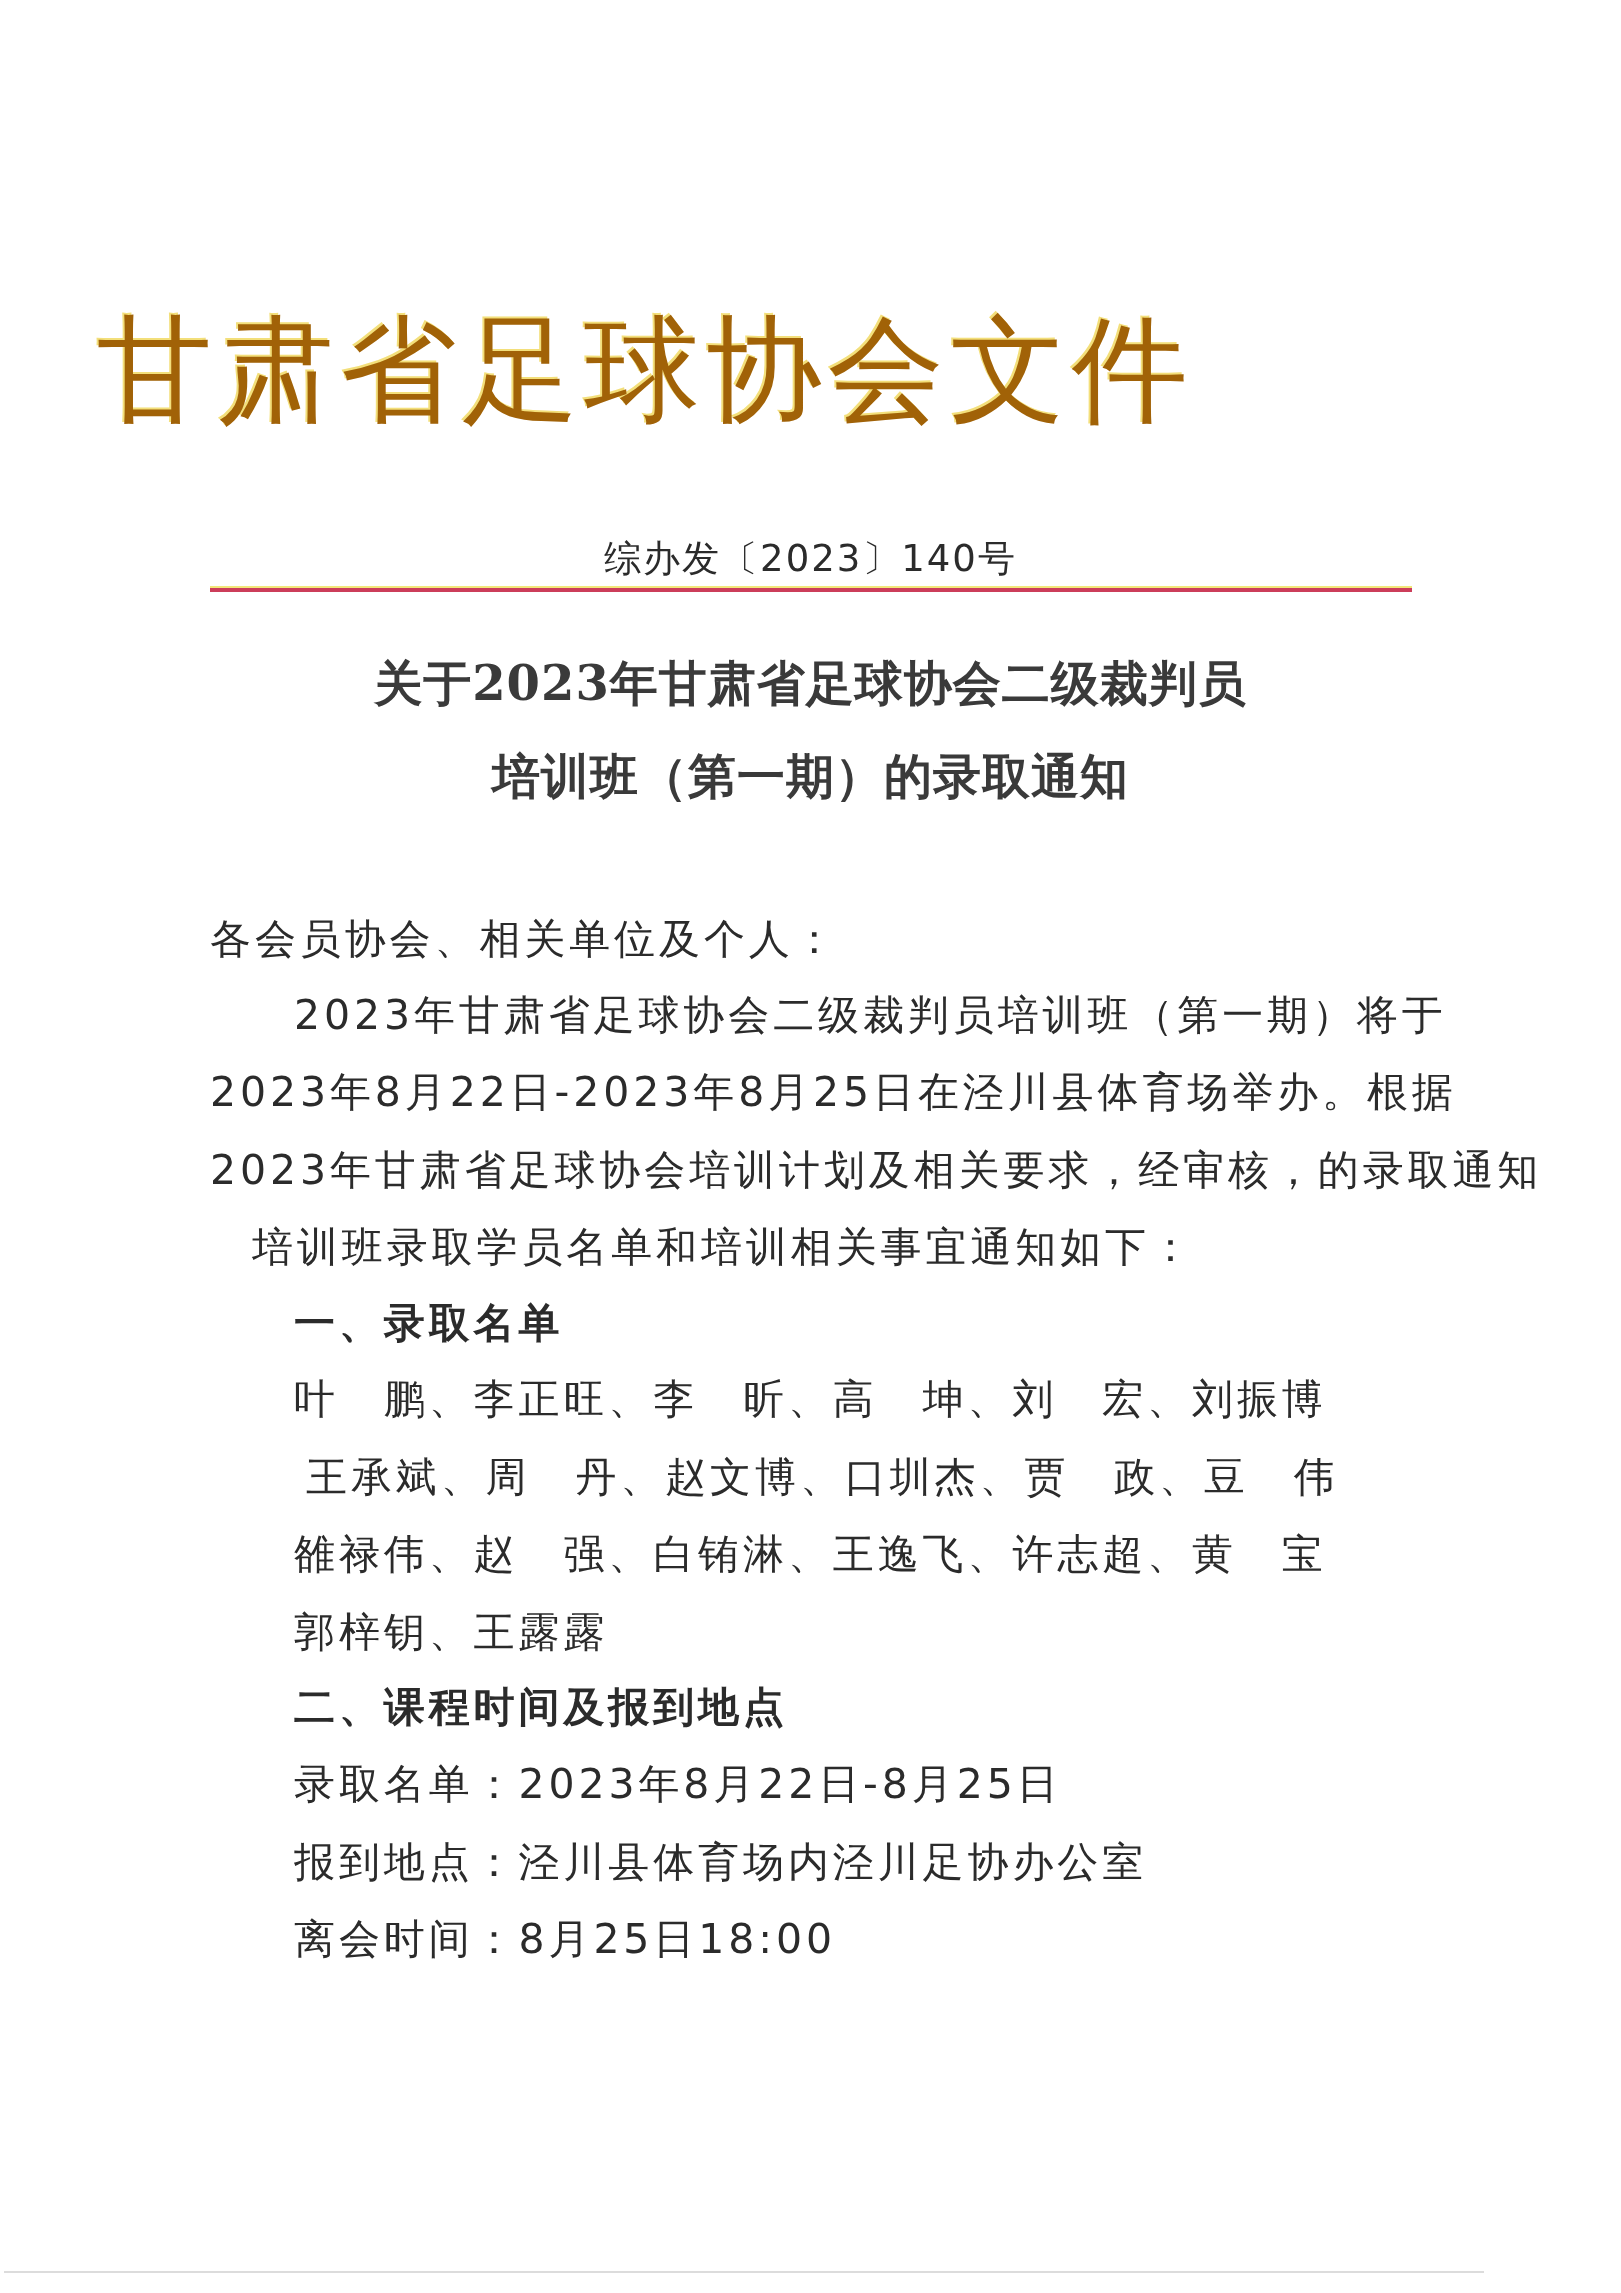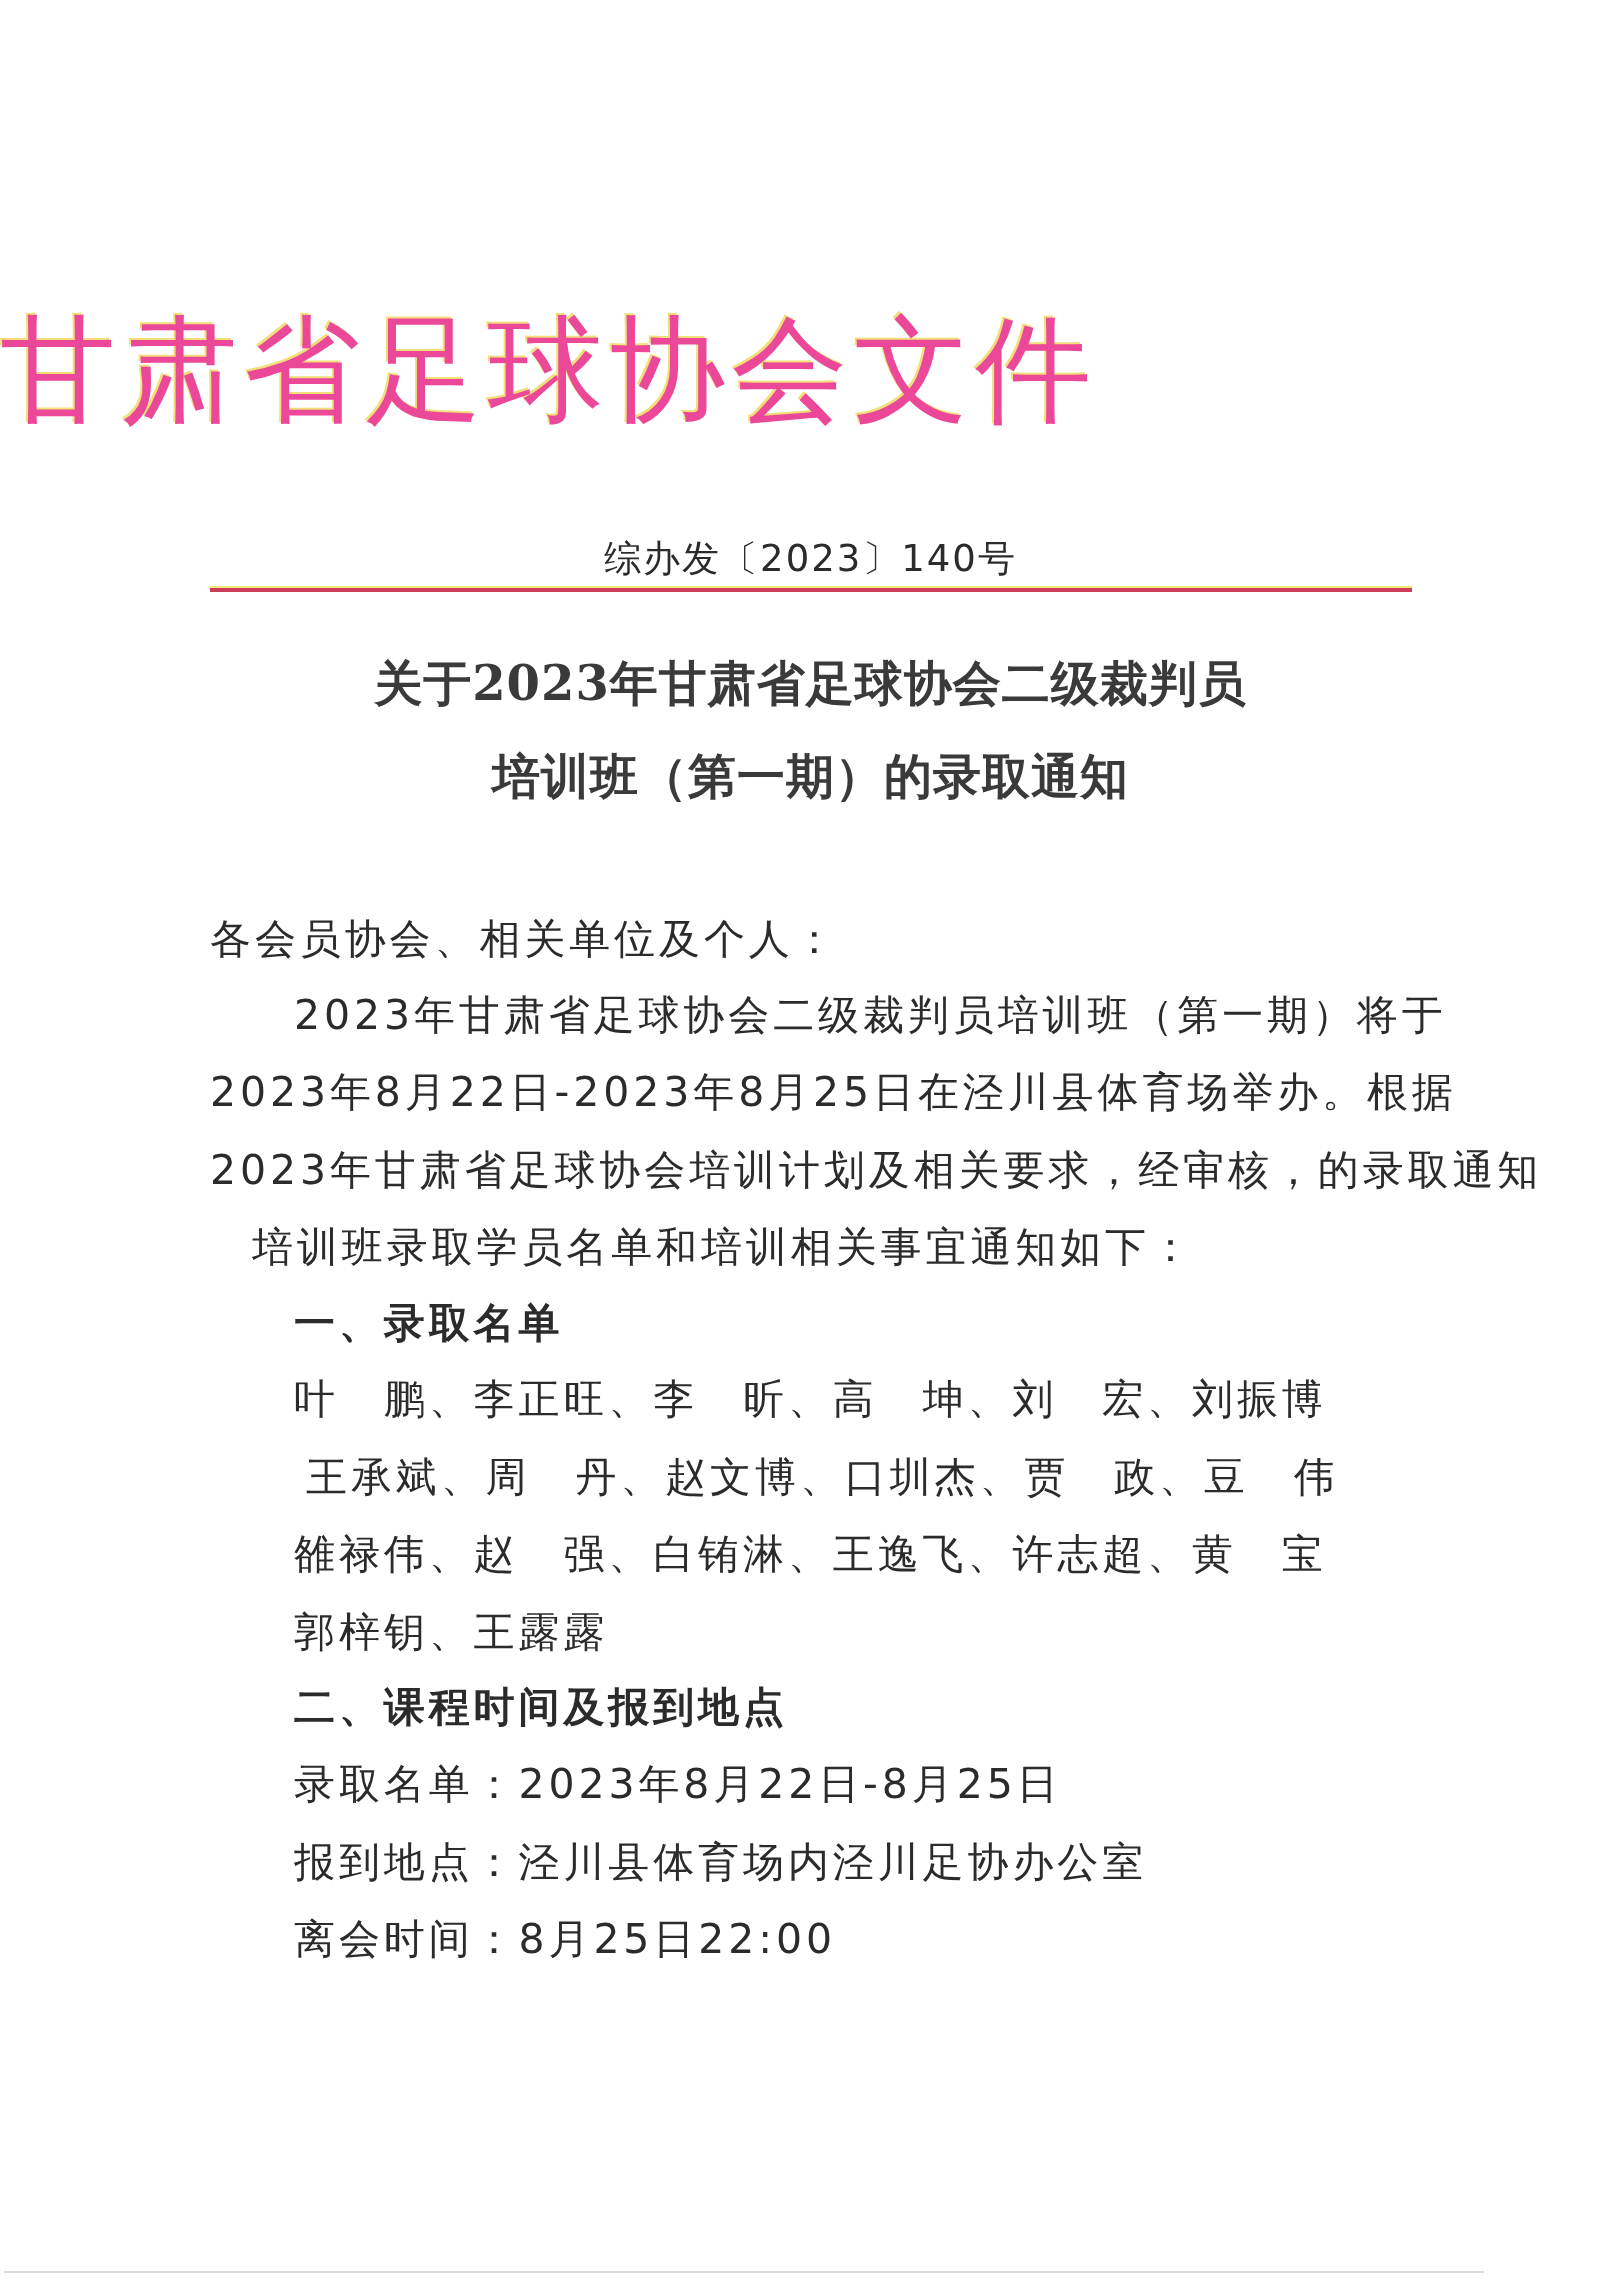--- a/index.html
+++ b/index.html
@@ -1,20 +1,20 @@
 <!DOCTYPE html>
 <html><head>
 <meta charset="utf-8">
 <style>
   html, body { margin: 0; padding: 0; background: #ffffff; }
   body { width: 1621px; height: 2294px; position: relative; overflow: hidden; font-family: "DejaVu Serif", "Liberation Serif", serif; color: #2a2a2a; }
   .letterhead {
-    position: absolute; left: 0; top: 312px; width: 1290px; text-align: left;
+    position: absolute; left: 0; top: 312px; width: 1290px; text-align: center;
     font-family: "DejaVu Serif", "Liberation Serif", serif;
-    font-size: 116px; letter-spacing: 5.9px; color: #ec4899; line-height: 1;
+    font-size: 116px; letter-spacing: 5.9px; color: #a16207; line-height: 1;
     text-shadow: -2px -2px 0 #f3df7a;
   }
   .docnum {
     position: absolute; left: 0; top: 534px; width: 1621px; text-align: center;
     font-family: "DejaVu Sans", "Liberation Sans", sans-serif; font-size: 37px; color: #2b2b2b; letter-spacing: 2px;
   }
   .redline {
     position: absolute; left: 210px; top: 586px; width: 1202px; height: 3.9px;
     background: #cc3d5a; border-top: 2px solid #f2e77a;
   }
@@ -56,17 +56,17 @@
   <div class="body-line" style="left:294px; top:1372px;">叶　鹏、李正旺、李　昕、高　坤、刘　宏、刘振博</div>
   <div class="body-line" style="left:294px; top:1450px;margin-left:12px;">王承斌、周　丹、赵文博、口圳杰、贾　政、豆　伟</div>
   <div class="body-line" style="left:294px; top:1527px;">雒禄伟、赵　强、白铕淋、王逸飞、许志超、黄　宝</div>
   <div class="body-line" style="left:294px; top:1605px;">郭梓钥、王露露</div>
 </div>
 
 <div>
   <div class="body-line heading" style="left:294px; top:1680px;">二、课程时间及报到地点</div>
   <div class="body-line" style="left:294px; top:1757px;">录取名单：2023年8月22日-8月25日</div>
   <div class="body-line" style="left:294px; top:1835px;">报到地点：泾川县体育场内泾川足协办公室</div>
-  <div class="body-line" style="left:294px; top:1912px;">离会时间：8月25日22:00</div>
+  <div class="body-line" style="left:294px; top:1912px;">离会时间：8月25日18:00</div>
 </div>
 
 <div class="bottom-rule"></div>
 
 
 </body></html>

